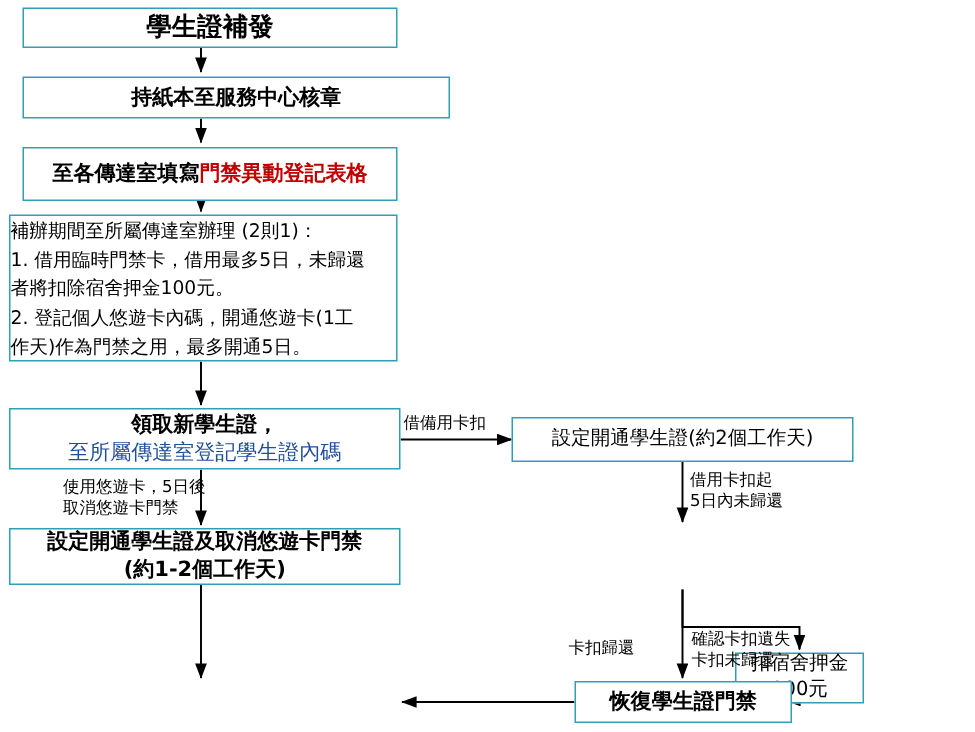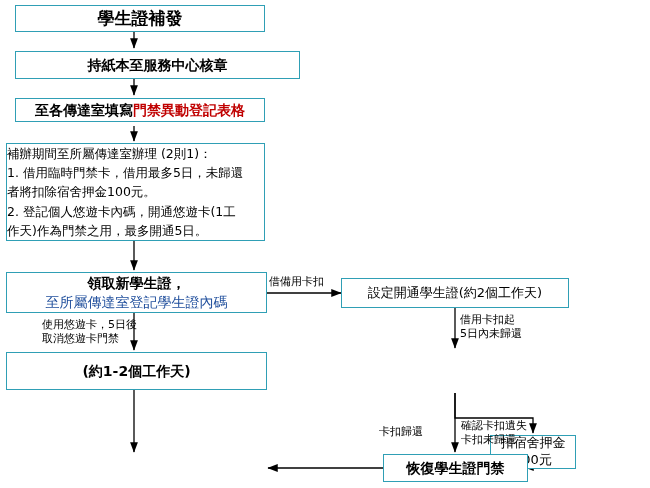--- a/index.html
+++ b/index.html
@@ -119,21 +119,21 @@
   </svg>
 
   <div class="box title-box" style="left:15px; top:5px; width:250px; height:27px;">
     <span>學生證補發</span>
   </div>
 
   <div class="box step-box" style="left:15px; top:51px; width:285px; height:28px;">
     <span>持紙本至服務中心核章</span>
   </div>
 
-  <div class="box step-box" style="left:15px; top:98px; width:250px; height:24px;">
+  <div class="box step-box" style="left:15px; top:98px; width:250px; height:36px;">
     <span>
       <span>至各傳達室填寫</span><span class="red">門禁異動登記表格</span>
     </span>
   </div>
 
   <div class="box left para-box" style="left:6px; top:143px; width:259px; height:98px;">
     <div>
       <span class="ln">補辦期間至所屬傳達室辦理 (2則1)：</span>
       <span class="ln">1. 借用臨時門禁卡，借用最多5日，未歸還</span>
       <span class="ln">者將扣除宿舍押金100元。</span>
@@ -145,20 +145,21 @@
   <div class="box step-box" style="left:6px; top:272px; width:261px; height:41px; flex-direction:column; line-height:1.3;">
     <span>領取新學生證，</span>
     <span class="blue">至所屬傳達室登記學生證內碼</span>
   </div>
 
   <div class="box small-box" style="left:341px; top:278px; width:228px; height:30px;">
     <span>設定開通學生證(約2個工作天)</span>
   </div>
 
   <div class="box step-box" style="left:6px; top:352px; width:261px; height:38px; flex-direction:column; line-height:1.35;">
+    <span>設定開通學生證及取消悠遊卡門禁</span>
     <span>(約1-2個工作天)</span>
   </div>
 
 
   <div class="box small-box" style="left:490px; top:435px; width:86px; height:34px; flex-direction:column; line-height:1.3;">
     <span>扣宿舍押金</span>
     <span>100元</span>
   </div>
 
   <div class="box step-box" style="left:383px; top:454px; width:145px; height:28px;">

